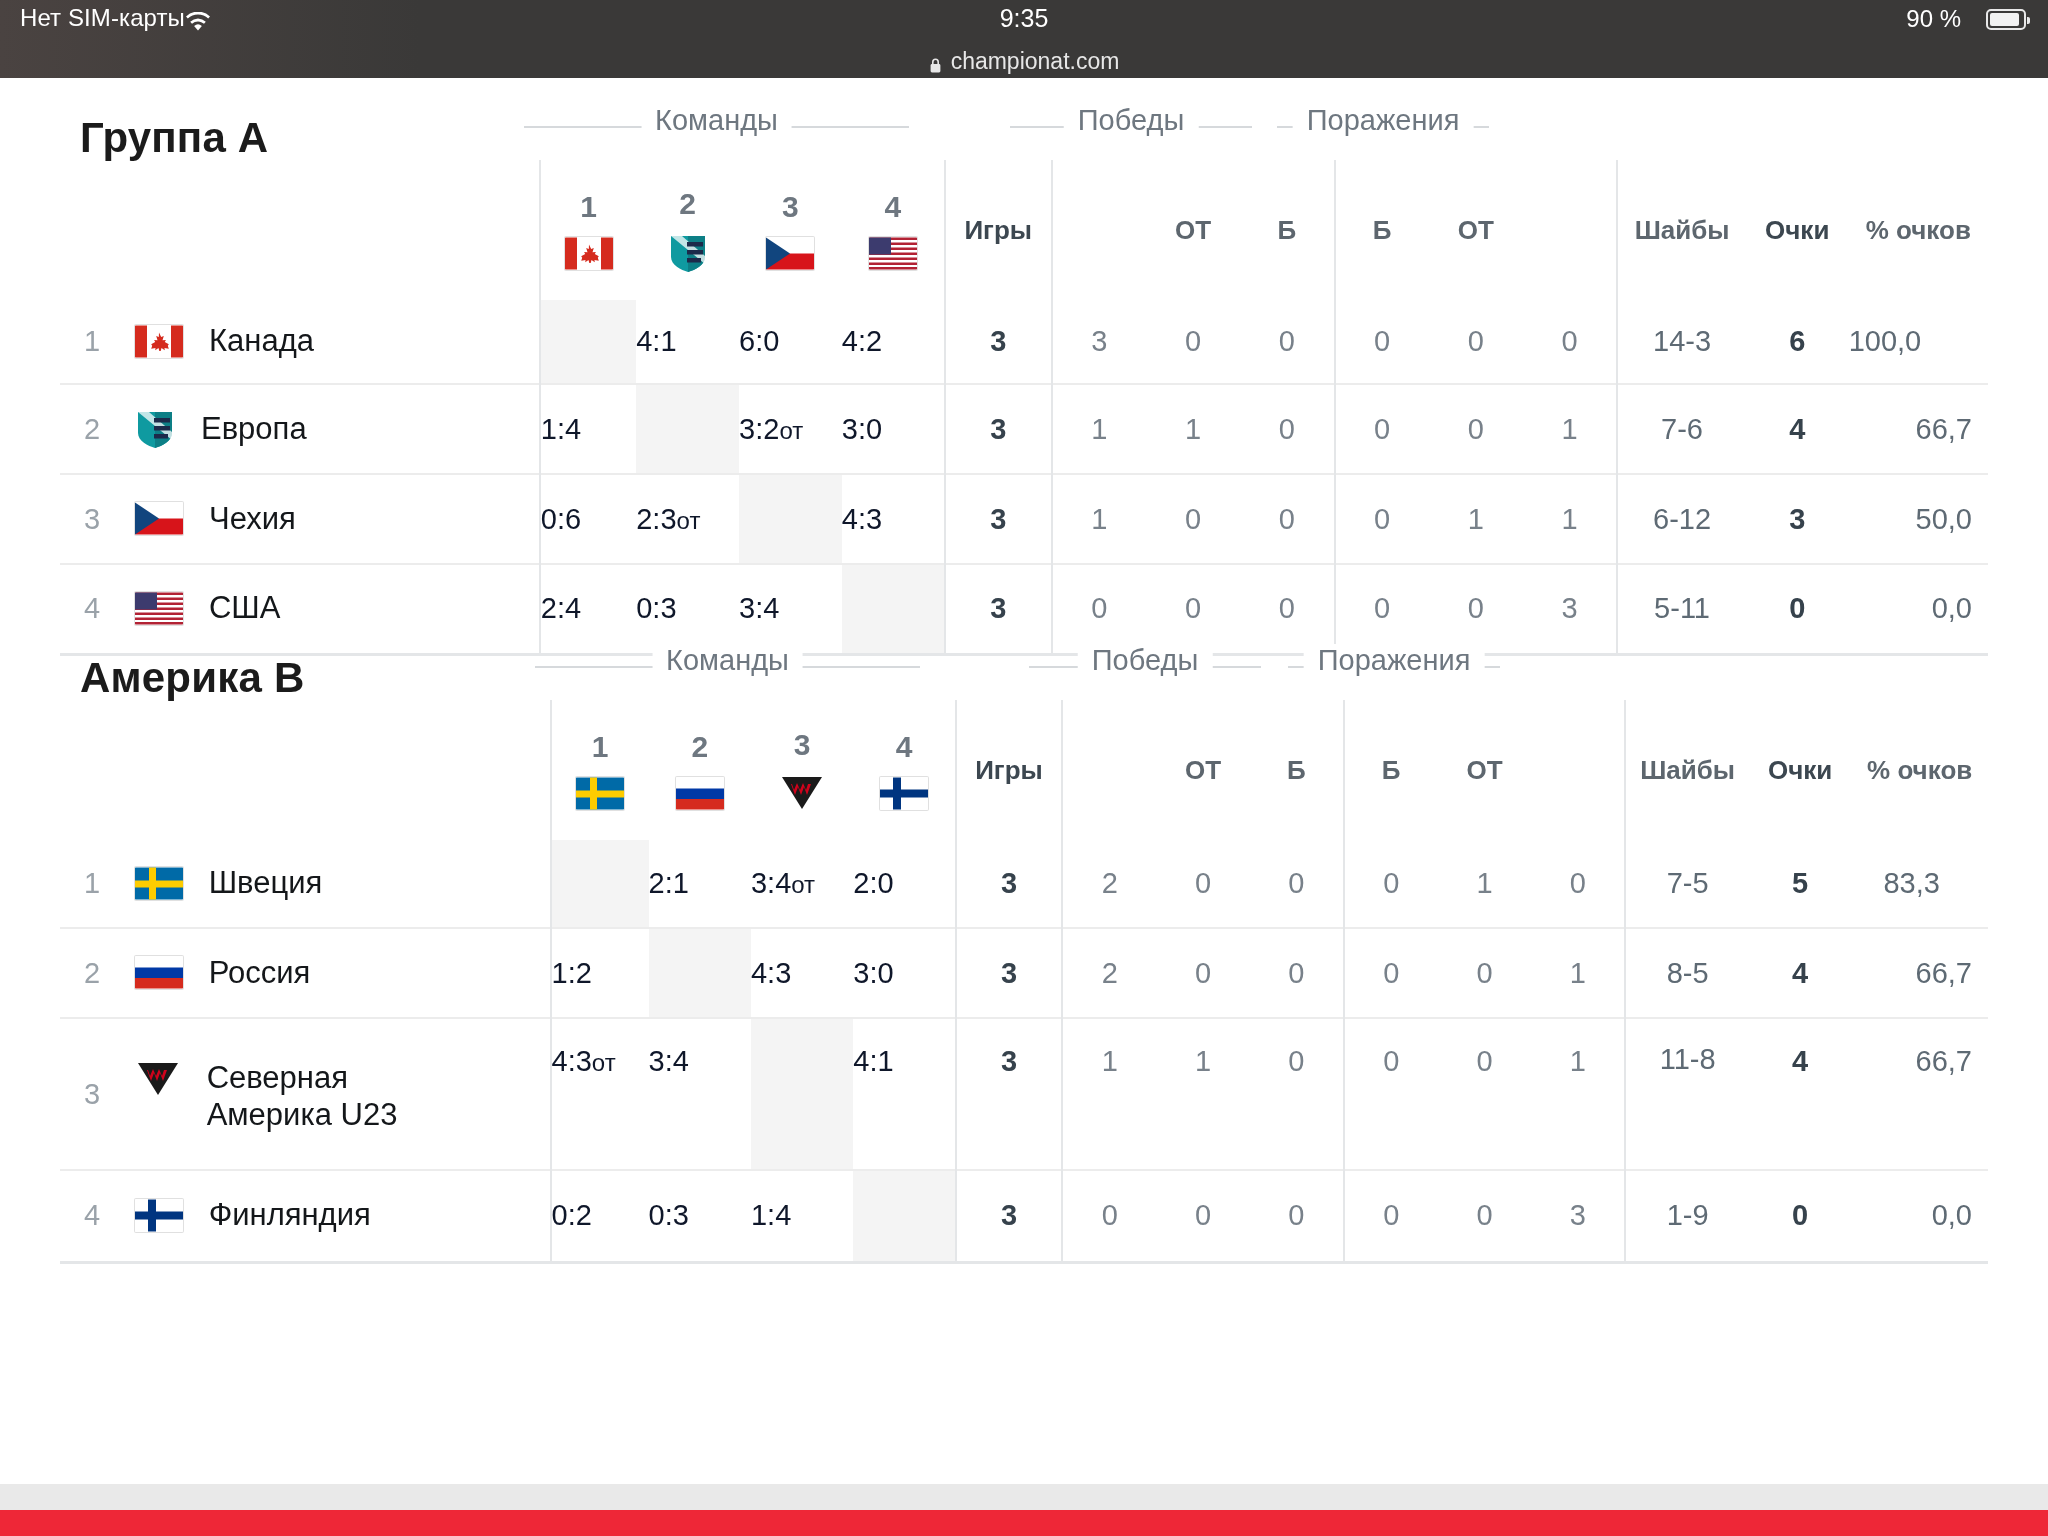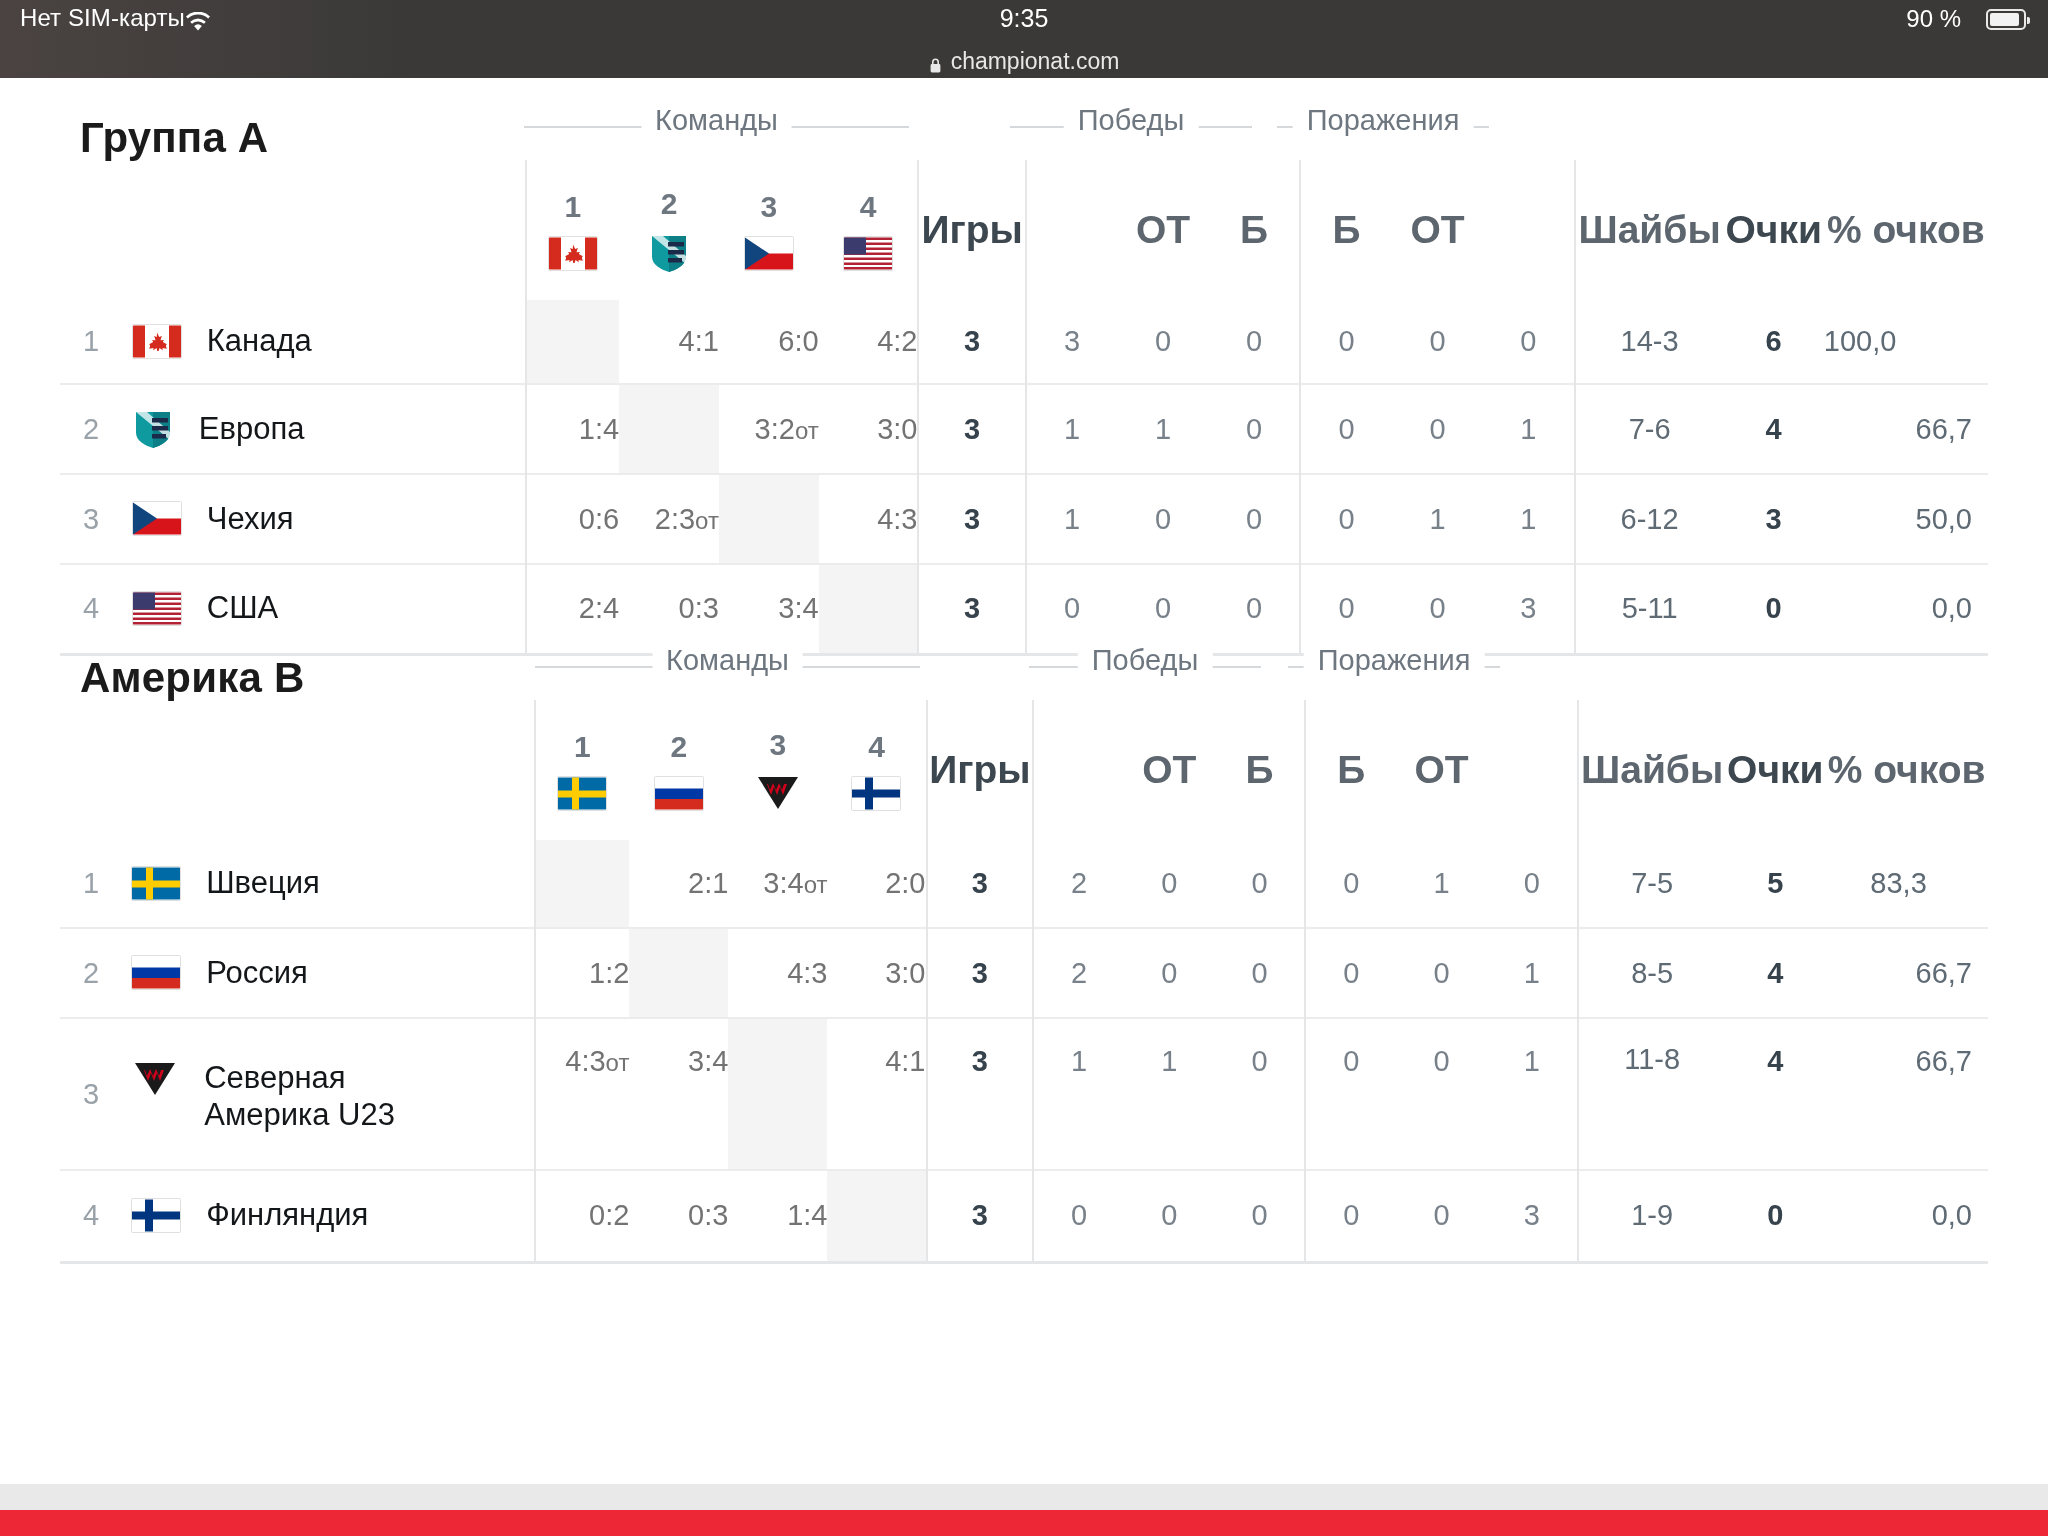--- a/index.html
+++ b/index.html
@@ -63,35 +63,35 @@
   .cap{
     position:absolute;top:0;height:34px;
     border-top:2px solid #d6d9dc;
     box-sizing:border-box;
   }
   .cap .cap-label{
     position:absolute;left:50%;top:-24px;transform:translateX(-50%);
     background:#fff;padding:0 14px;font-size:29px;color:#6e7780;white-space:nowrap;
   }
   .hdr-num{font-size:30px;color:#6e7780;text-align:center;}
-  .hdr-label{font-size:39px;color:#5d666e;text-align:center;white-space:nowrap;}
+  .hdr-label{font-size:26px;color:#5d666e;text-align:center;white-space:nowrap;}
   .hdr-label.bold{font-weight:bold;color:#3c4750;}
   .flag{
     display:inline-block;width:48px;height:33px;vertical-align:middle;
     box-shadow:0 0 0 1px rgba(0,0,0,.12);position:relative;overflow:hidden;border-radius:1px;
   }
   .flag svg{display:block;width:100%;height:100%;}
   .row-sep{border-bottom:2px solid #ececec;}
   .rank{width:60px;text-align:center;color:#9aa2a9;font-size:29px;}
   .marker{width:10px;padding:0;}
   .marker i{display:block;width:10px;height:100%;}
   .teamcell{padding-left:26px;}
   .teamcell .wrap{display:flex;align-items:center;gap:26px;}
   .teamname{font-size:31px;color:#14171a;line-height:1.18;}
-  .score{text-align:right;font-size:29px;color:#737373;white-space:nowrap;padding-right:20px;}
+  .score{font-size:29px;color:#0f172a;white-space:nowrap;padding-right:20px;}
   .score .ot{font-size:24px;}
   .diag{background:#f4f4f4;}
   .cellnum{text-align:center;font-size:29px;color:#5e6a74;}
   .cellnum.b{font-weight:bold;color:#36424c;}
   .cellnum.grey{color:#78818a;}
   .colsep{border-left:2px solid #e4e6e8;}
   .tablebottom{border-bottom:3px solid #e4e6e8;}
   #footer-grey{position:absolute;left:0;bottom:26px;width:2048px;height:26px;background:#e9e9e9;}
   #footer-red{position:absolute;left:0;bottom:0;width:2048px;height:26px;background:#ee2737;}
 </style>

